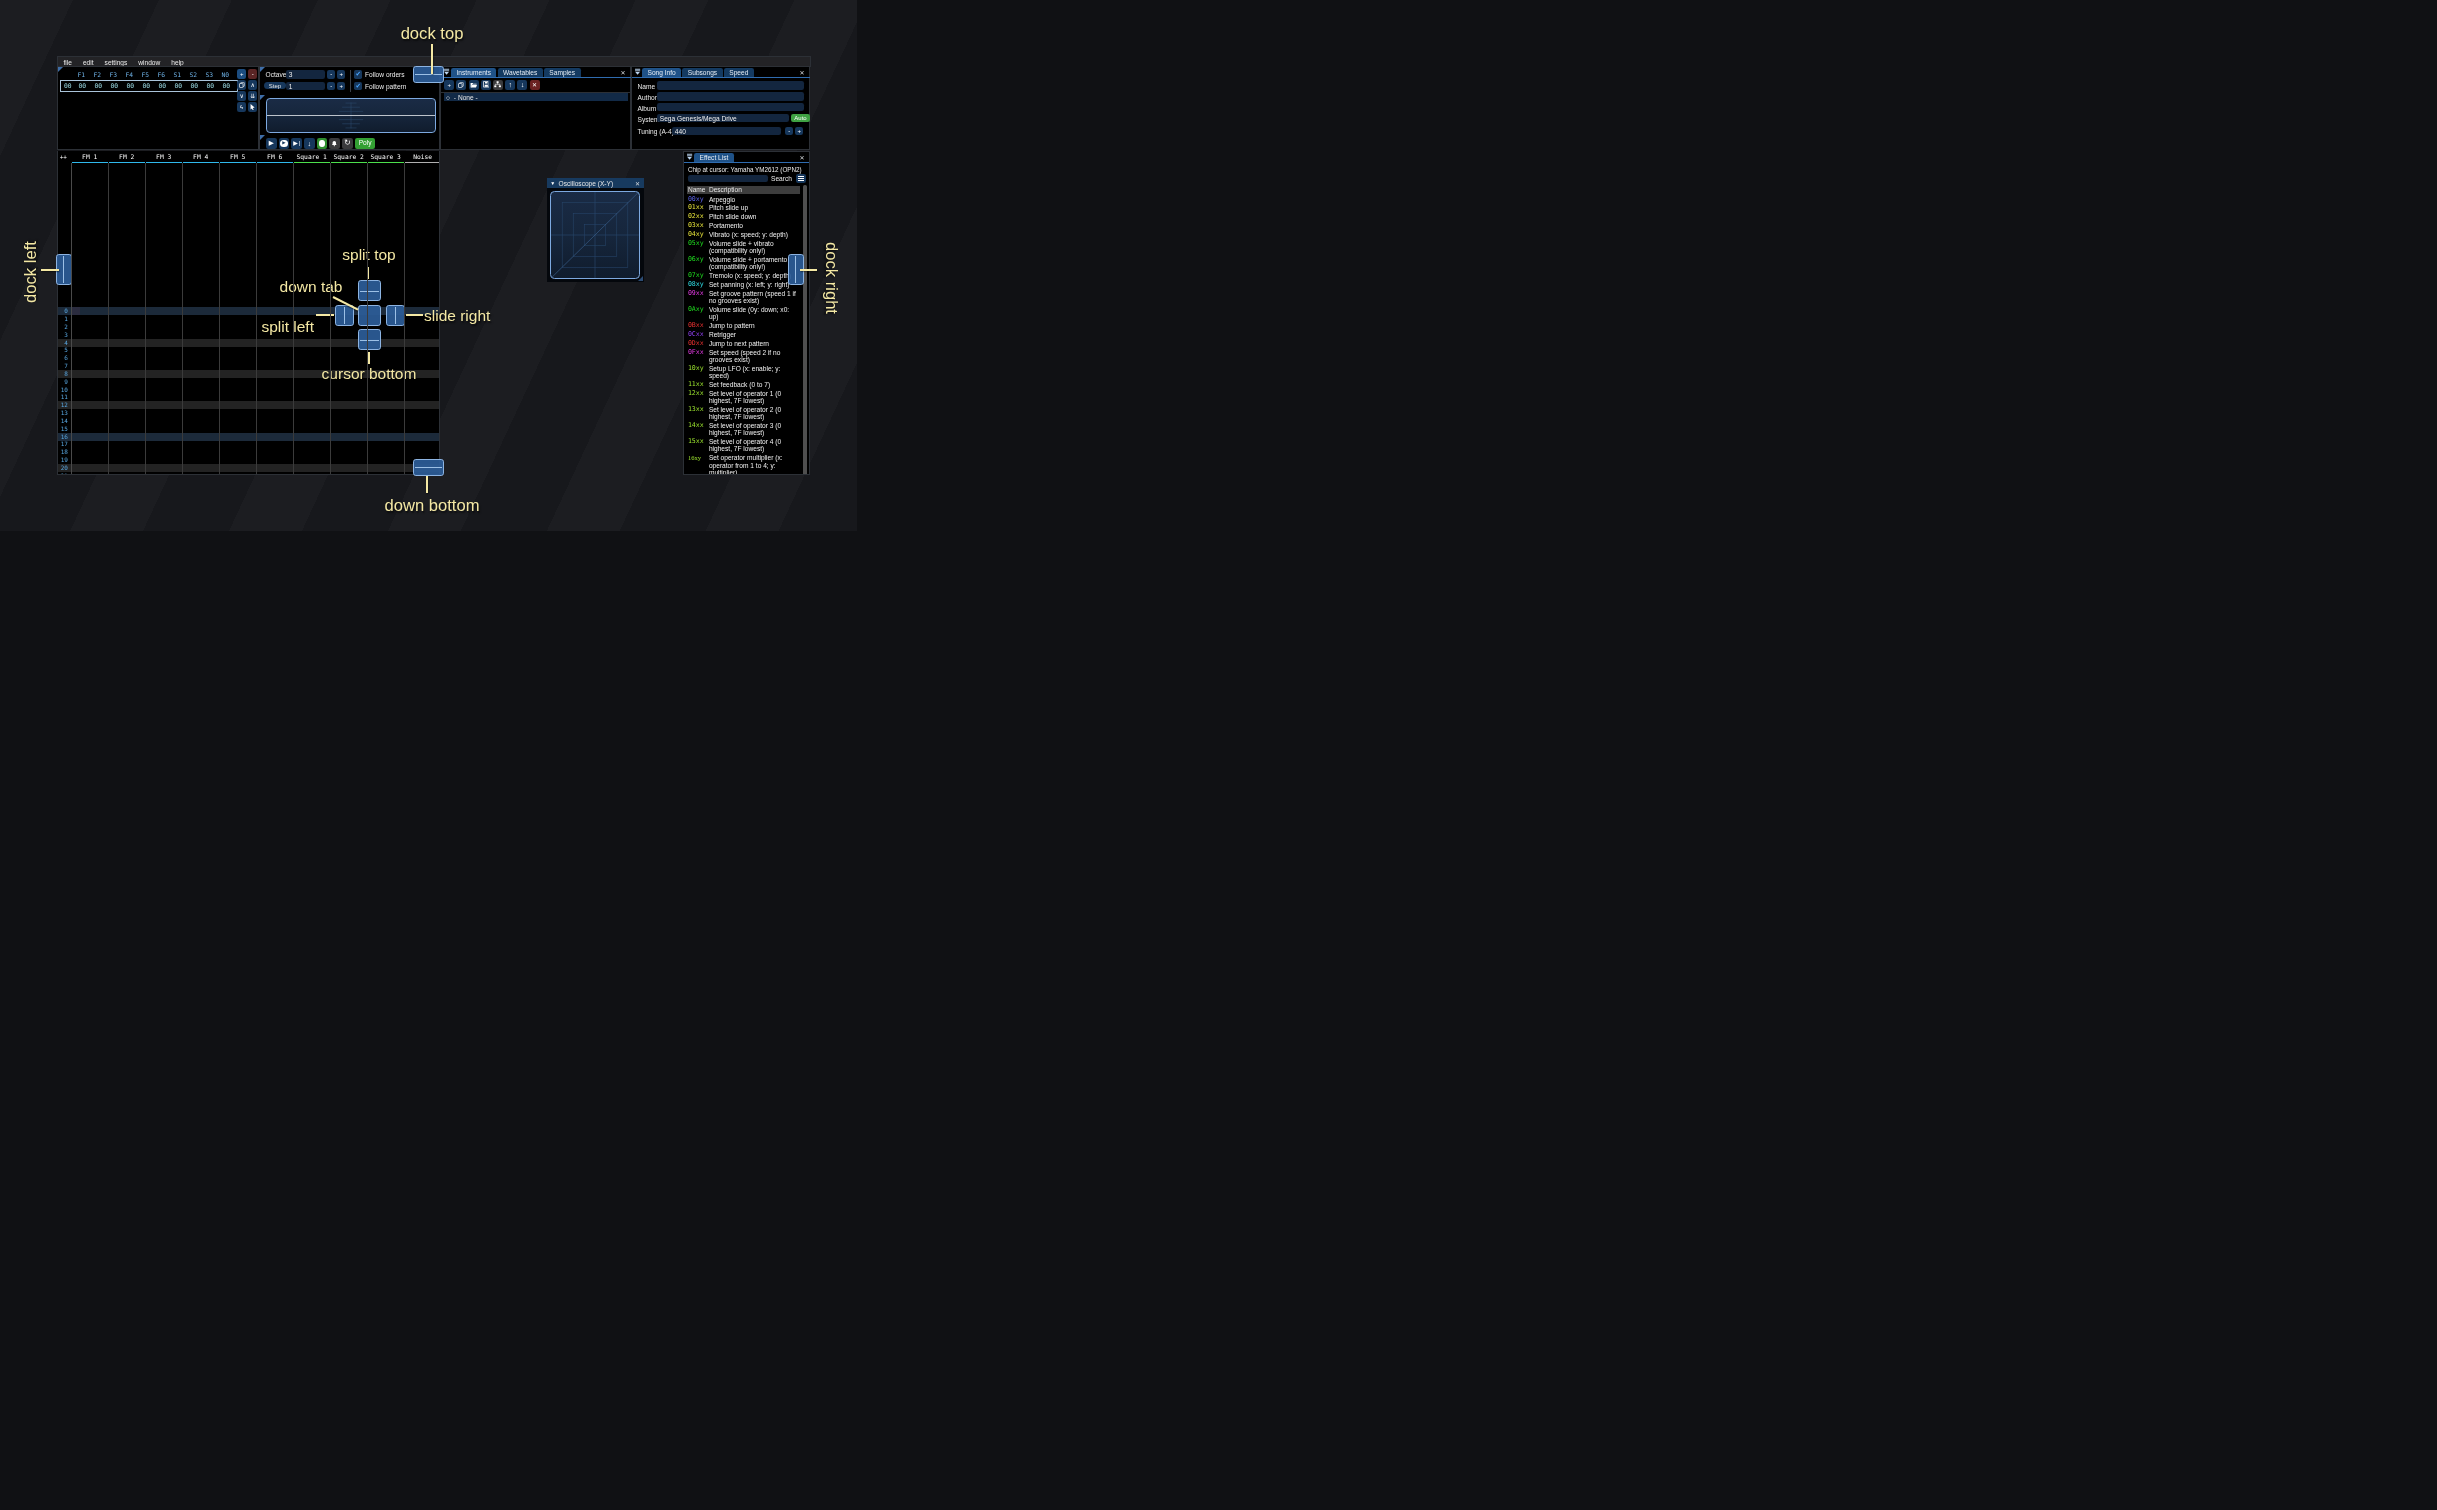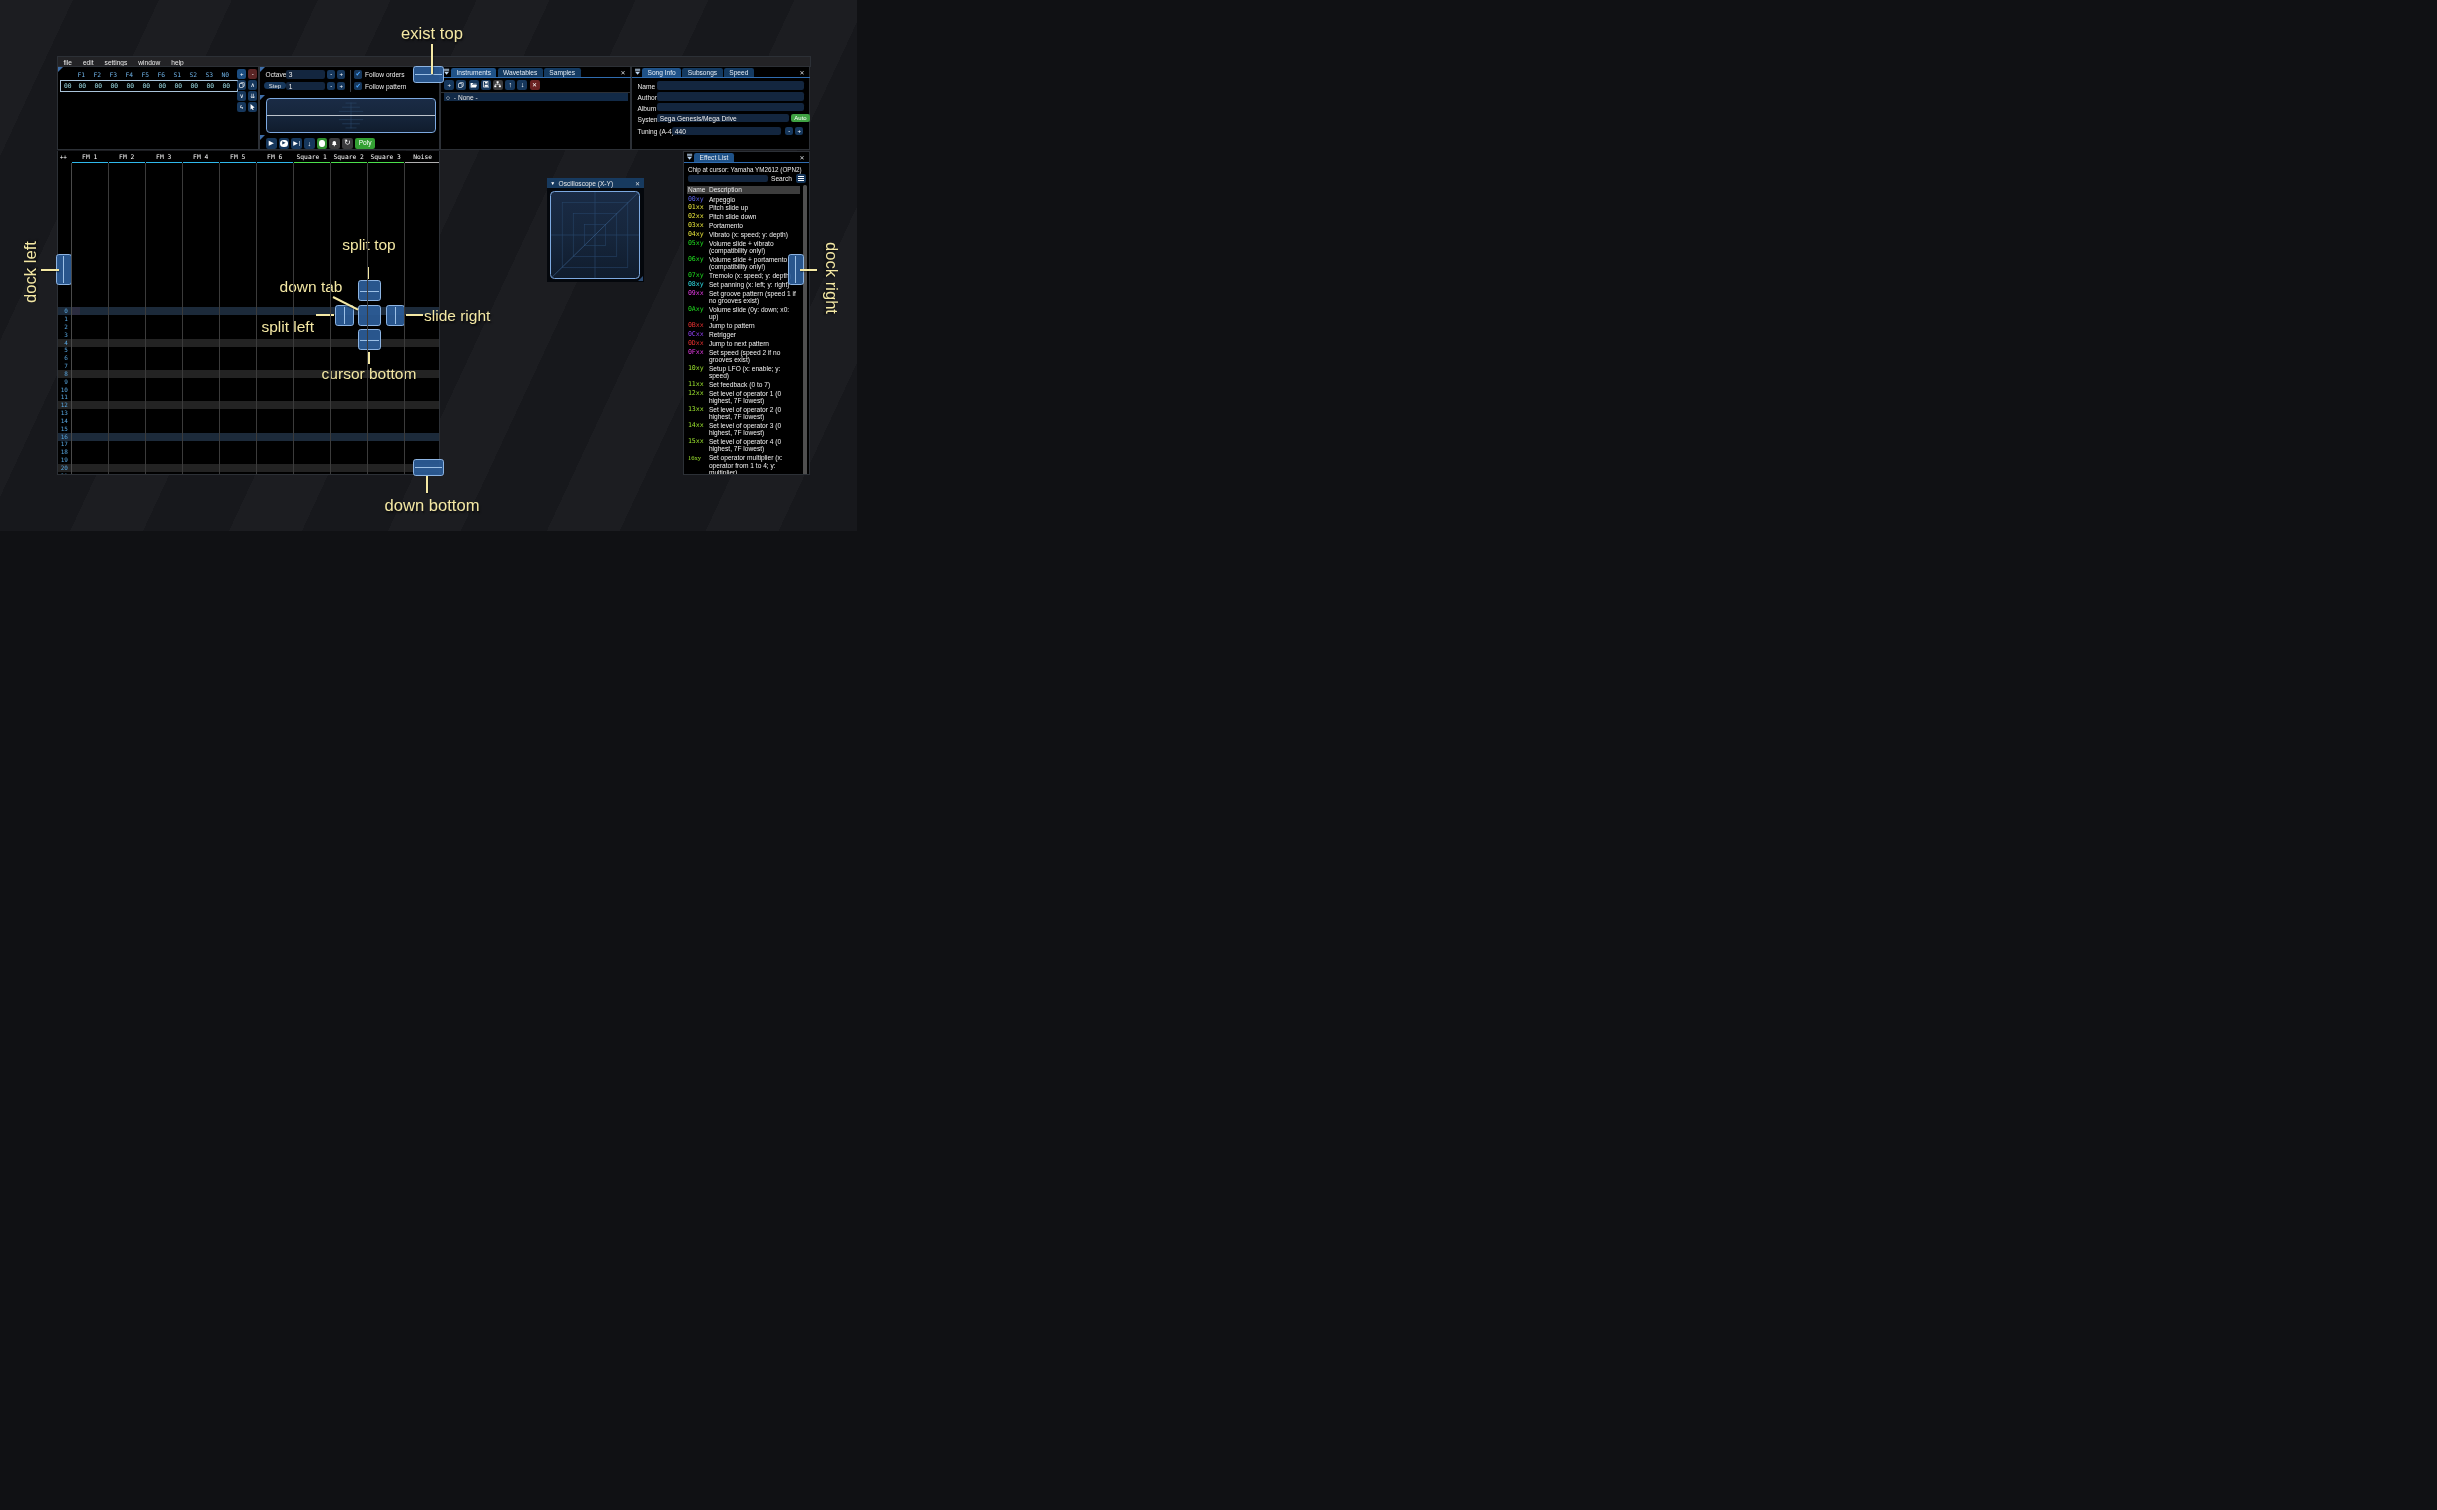--- a/index.html
+++ b/index.html
@@ -741,33 +741,33 @@
   <div class="handle" style="left:335px;top:305px;width:19px;height:21px;">
       <div class="vline"></div>
     </div>
   <div class="handle" style="left:386px;top:305px;width:19px;height:21px;">
       <div class="vline"></div>
     </div>
   <div class="handle" style="left:358px;top:329px;width:23px;height:21px;">
       <div class="hline"></div>
     </div>
 
-  <div class="ann" style="left:432px;top:24px;transform:translateX(-50%);font-size:16.6px;">exist top</div>
+  <div class="ann" style="left:432px;top:24px;transform:translateX(-50%);font-size:16.6px;">dock top</div>
   <div class="conn" style="left:431px;top:44px;width:2.2px;height:30px;"></div>
 
   <div class="ann" style="left:31px;top:272px;transform:translate(-50%,-50%) rotate(-90deg);font-size:16.6px;">dock left</div>
   <div class="conn" style="left:41px;top:269px;width:18px;height:2.2px;"></div>
 
   <div class="ann" style="left:831px;top:278px;transform:translate(-50%,-50%) rotate(90deg);font-size:16.6px;">dock right</div>
   <div class="conn" style="left:800px;top:269px;width:17px;height:2.2px;"></div>
 
   <div class="ann" style="left:432px;top:496px;transform:translateX(-50%);font-size:16.6px;">down bottom</div>
   <div class="conn" style="left:426px;top:476px;width:2.2px;height:17px;"></div>
 
-  <div class="ann" style="left:369px;top:236px;transform:translateX(-50%);text-align:right;">split top</div>
+  <div class="ann" style="left:369px;top:246px;transform:translateX(-50%);text-align:right;">split top</div>
   <div class="conn" style="left:367px;top:267px;width:2.2px;height:12px;"></div>
 
   <div class="ann" style="left:311px;top:278px;transform:translateX(-50%);">down tab</div>
   <div class="conn" style="left:333px;top:296px;width:28px;height:2.2px;transform:rotate(27deg);transform-origin:left center;"></div>
 
   <div class="ann" style="left:314px;top:318px;transform:translateX(-100%);">split left</div>
   <div class="conn" style="left:316px;top:314px;width:17.7px;height:2.2px;"></div>
 
   <div class="ann" style="left:424px;top:307px;">slide right</div>
   <div class="conn" style="left:406px;top:314px;width:17px;height:2.2px;"></div>

